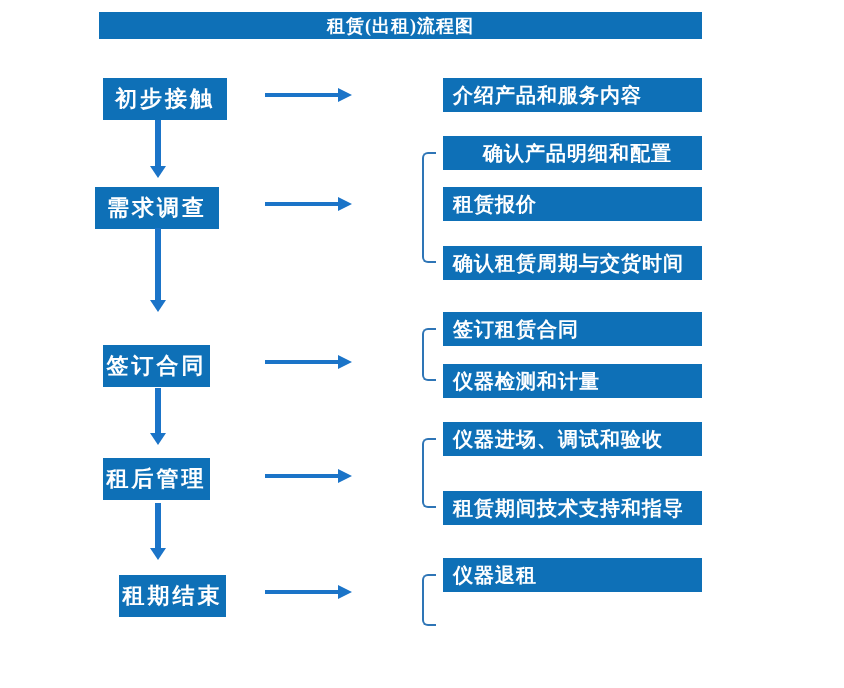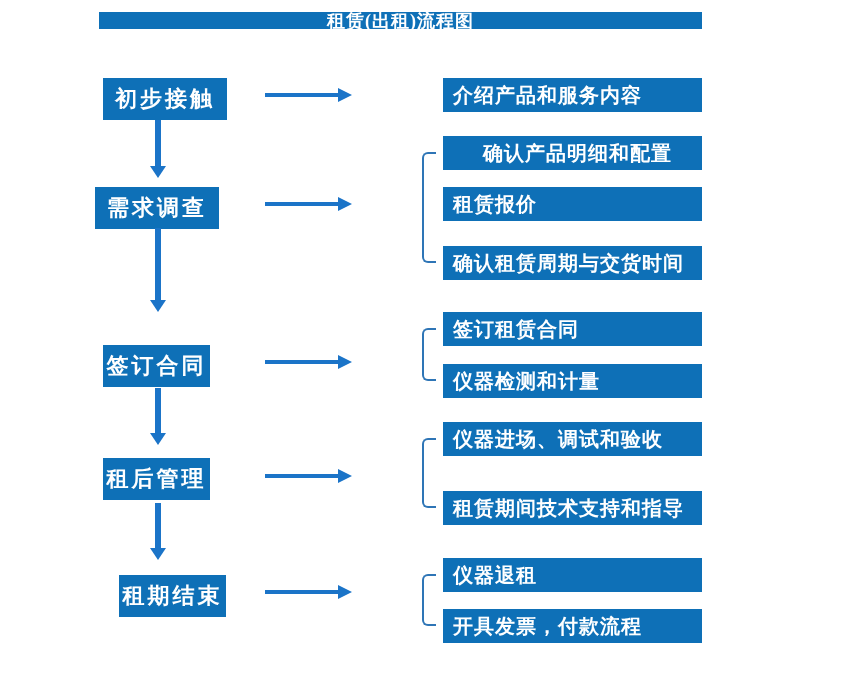--- a/index.html
+++ b/index.html
@@ -19,21 +19,21 @@
   .bar{
     position:absolute;
     background:var(--box);
     color:var(--text);
     font-weight:bold;
     display:flex;
     align-items:center;
     box-sizing:border-box;
   }
   .title-bar{
-    left:99px;top:12px;width:603px;height:17px;
+    left:99px;top:12px;width:603px;height:27px;
     justify-content:center;
     font-size:18px;
     letter-spacing:1px;
   }
   .lbox{
     height:42px;
     justify-content:center;
     font-size:22px;
     letter-spacing:3px;
   }
@@ -118,23 +118,20 @@
   </div>
   <div class="bar rbox" style="top:422px;">
     <span>仪器进场、调试和验收</span>
   </div>
   <div class="bar rbox" style="top:491px;">
     <span>租赁期间技术支持和指导</span>
   </div>
   <div class="bar rbox" style="top:558px;">
     <span>仪器退租</span>
   </div>
-  <div class="bar rbox" style="top:609px;">
-    <span>开具发票，付款流程</span>
-  </div>
 
   <div class="h-shaft" style="top:93px;"></div>
   <div class="h-head" style="top:88px;"></div>
   <div class="h-shaft" style="top:202px;"></div>
   <div class="h-head" style="top:197px;"></div>
   <div class="h-shaft" style="top:360px;"></div>
   <div class="h-head" style="top:355px;"></div>
   <div class="h-shaft" style="top:474px;"></div>
   <div class="h-head" style="top:469px;"></div>
   <div class="h-shaft" style="top:590px;"></div>

